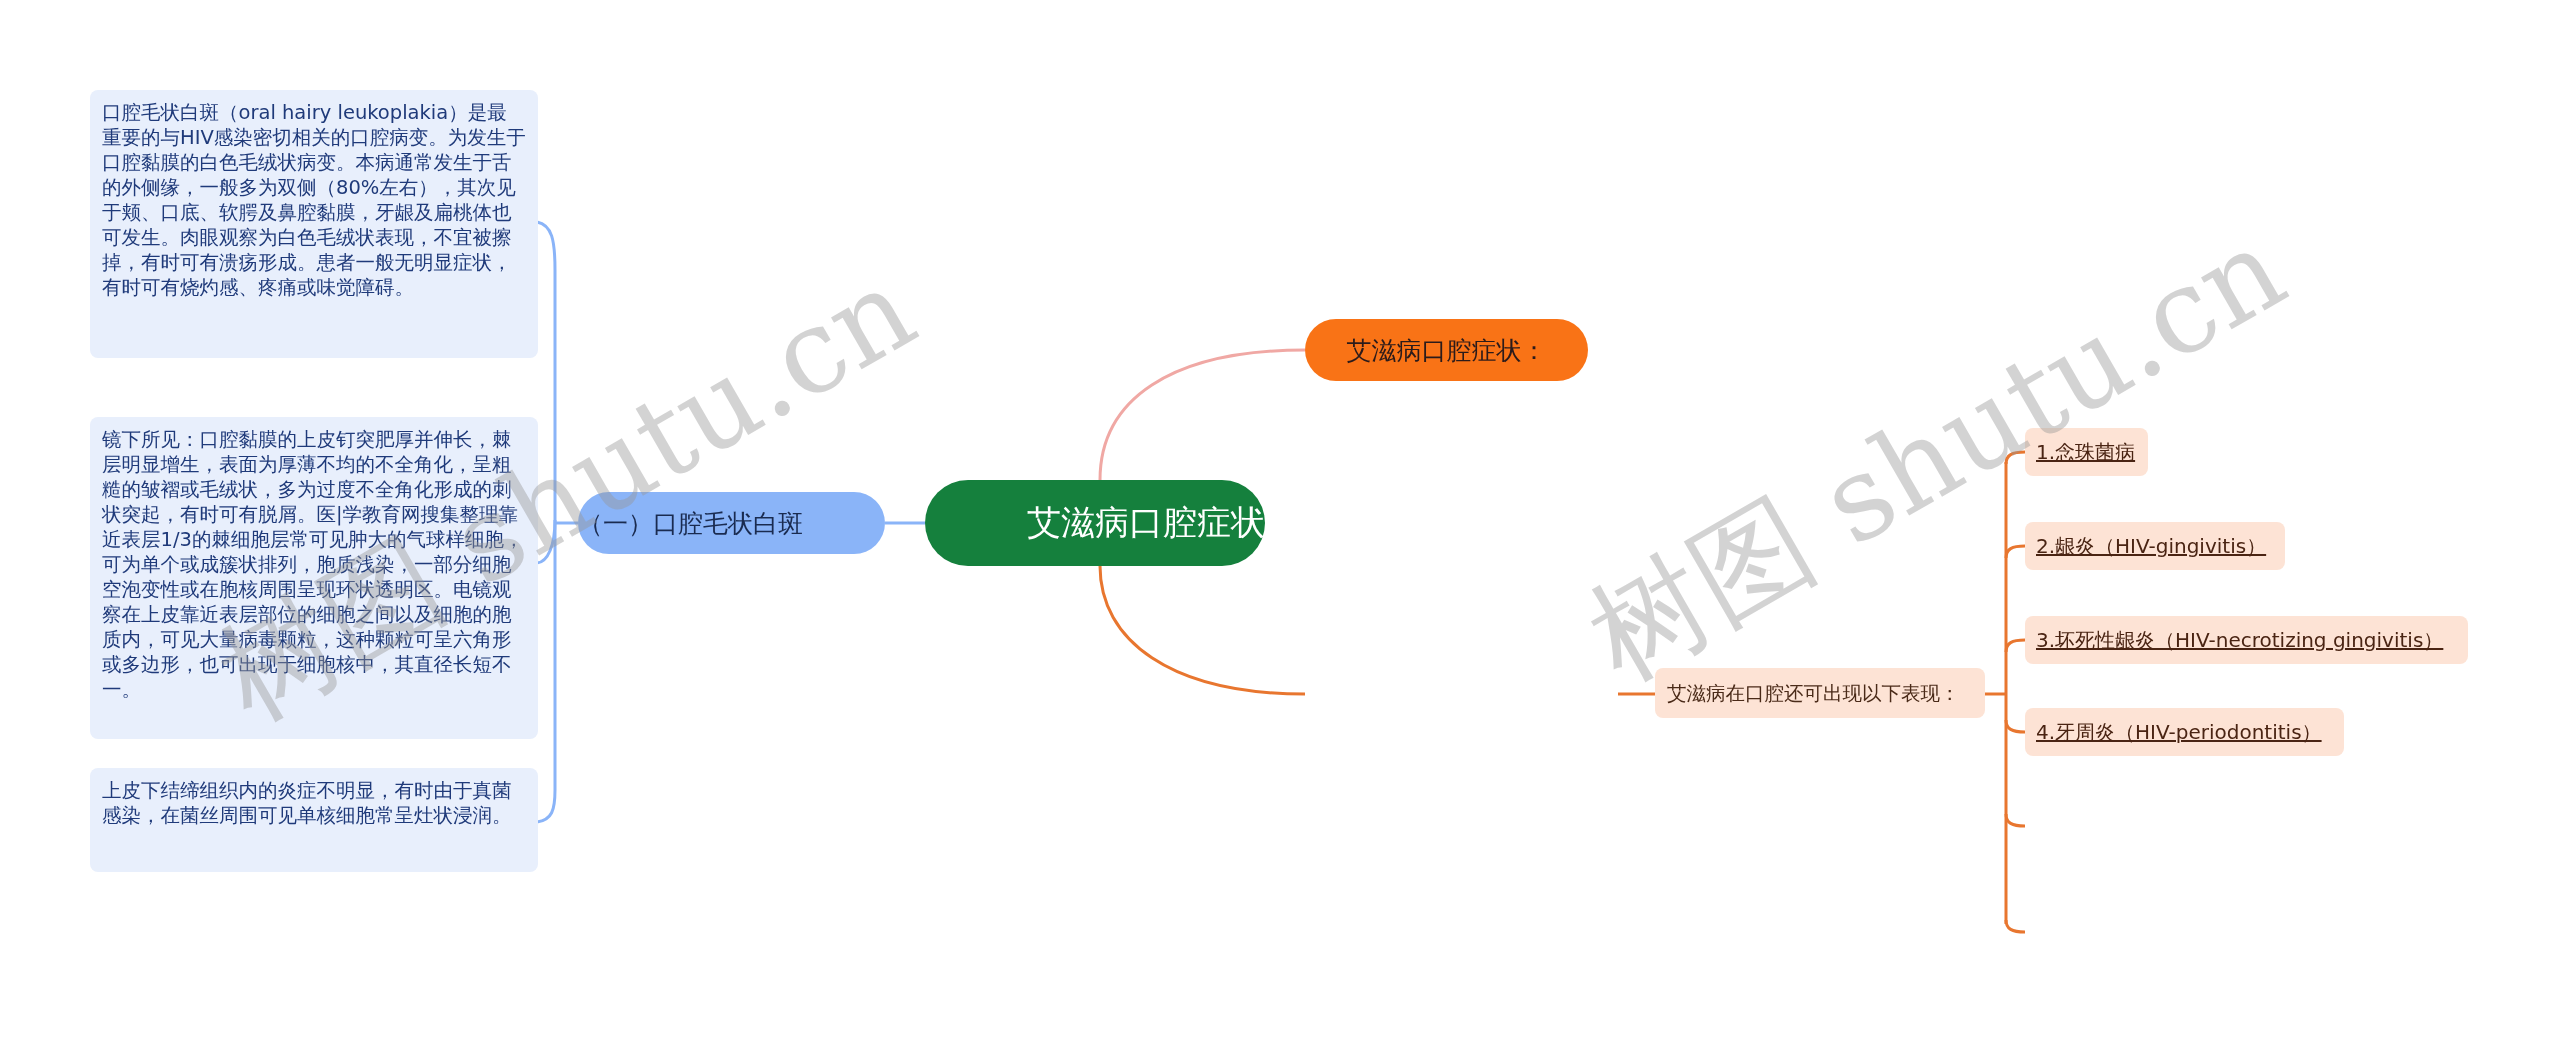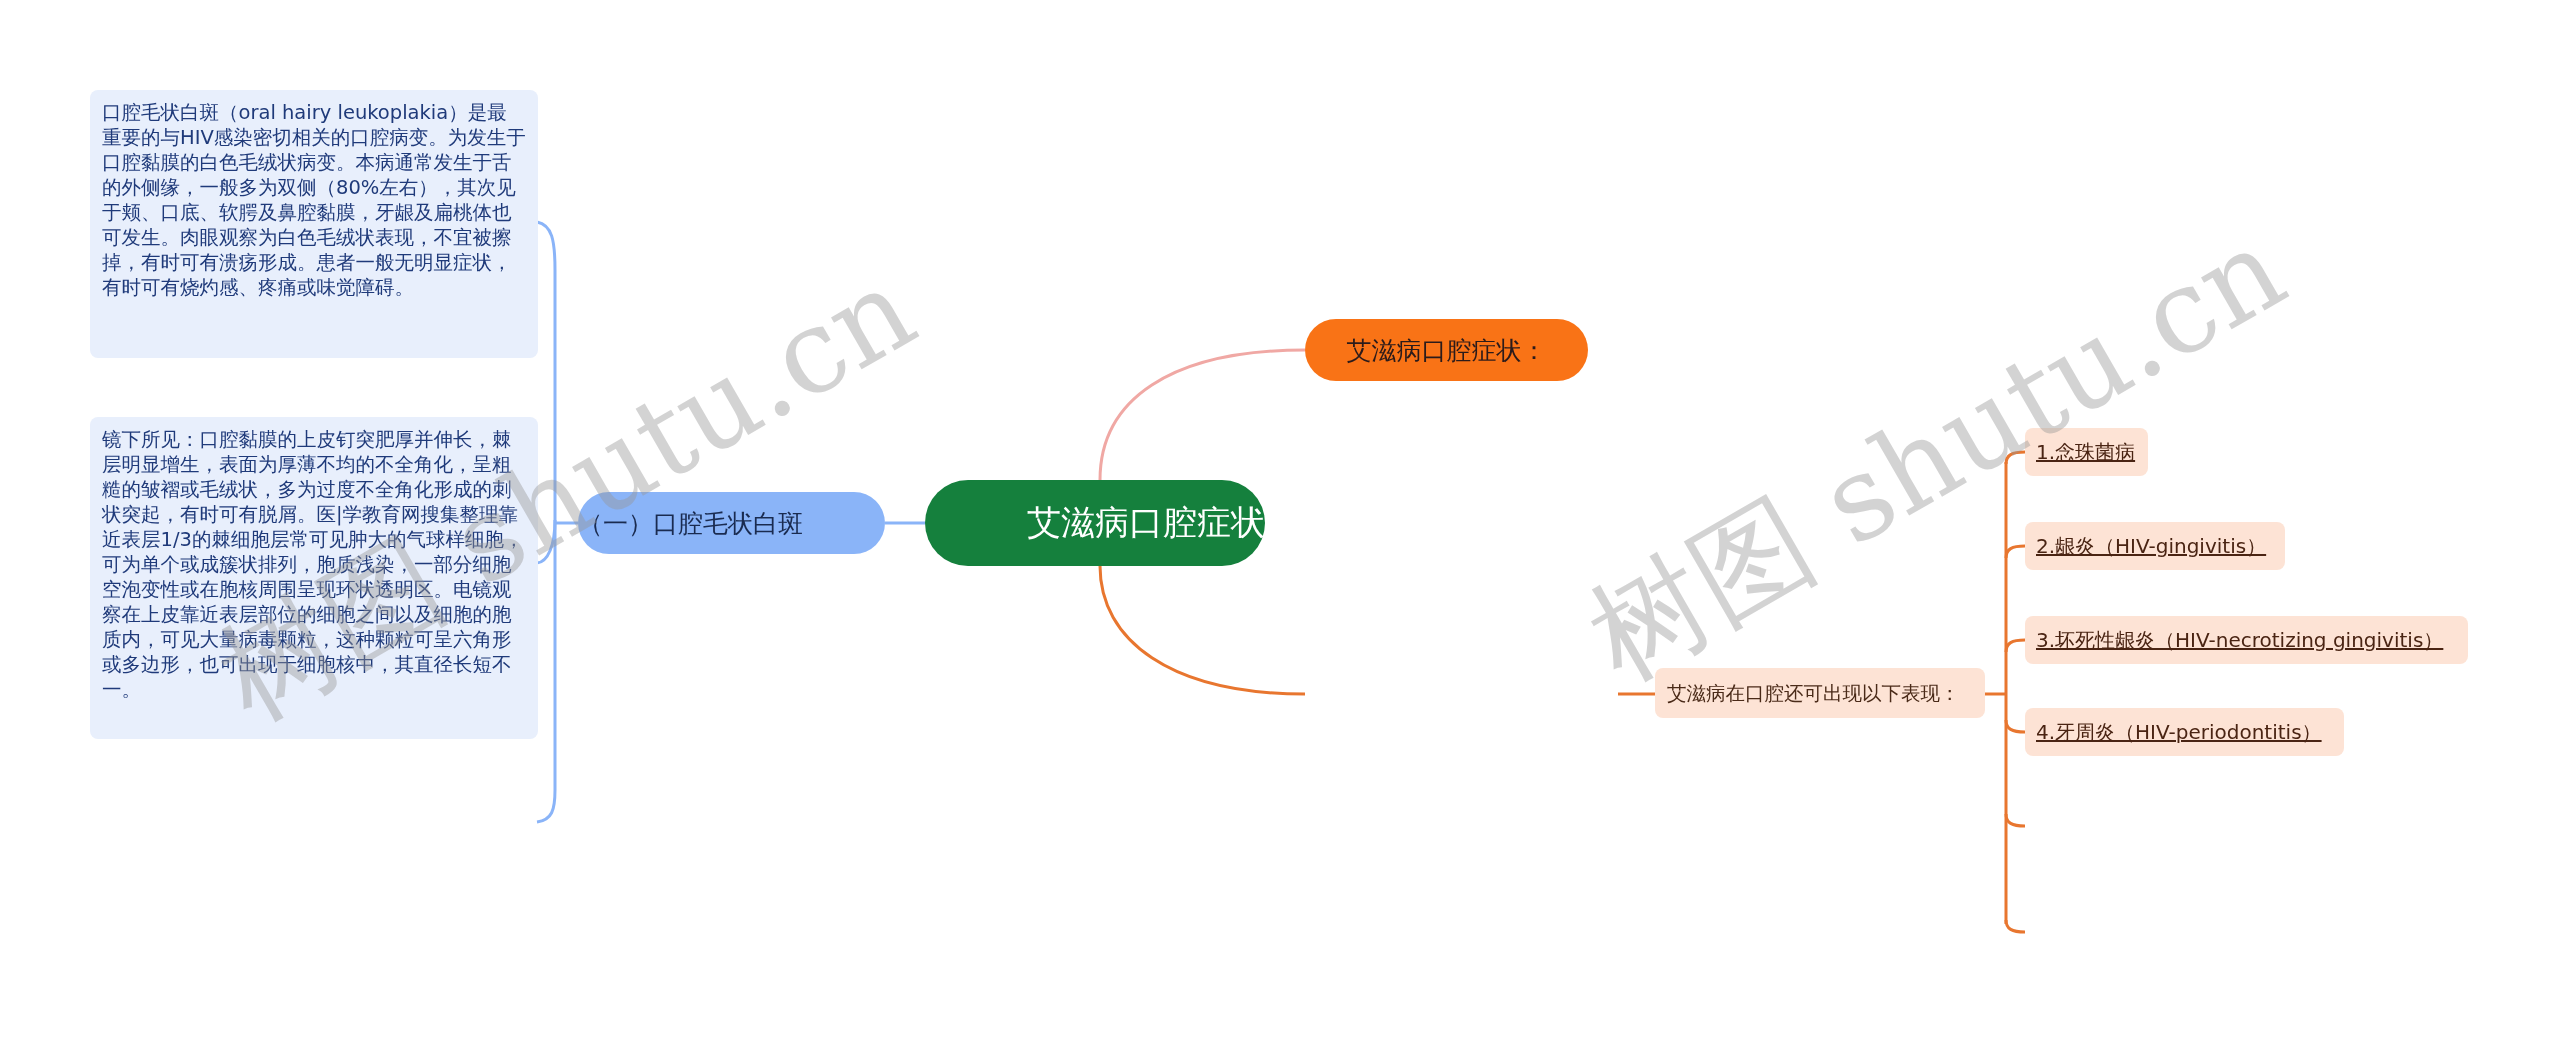--- a/index.html
+++ b/index.html
@@ -161,20 +161,23 @@
     <path d="M2006 814 C 2006 823, 2012 826, 2025 826" stroke="#e8762f" stroke-width="3" fill="none"></path>
     <path d="M2006 920 C 2006 929, 2012 932, 2025 932" stroke="#e8762f" stroke-width="3" fill="none"></path>
   </svg>
 
   <div class="node detail detail-1">
     <span>口腔毛状白斑（oral hairy leukoplakia）是最重要的与HIV感染密切相关的口腔病变。为发生于口腔黏膜的白色毛绒状病变。本病通常发生于舌的外侧缘，一般多为双侧（80%左右），其次见于颊、口底、软腭及鼻腔黏膜，牙龈及扁桃体也可发生。肉眼观察为白色毛绒状表现，不宜被擦掉，有时可有溃疡形成。患者一般无明显症状，有时可有烧灼感、疼痛或味觉障碍。</span>
   </div>
   <div class="node detail detail-2">
     <span>镜下所见：口腔黏膜的上皮钉突肥厚并伸长，棘层明显增生，表面为厚薄不均的不全角化，呈粗糙的皱褶或毛绒状，多为过度不全角化形成的刺状突起，有时可有脱屑。医|学教育网搜集整理靠近表层1/3的棘细胞层常可见肿大的气球样细胞，可为单个或成簇状排列，胞质浅染，一部分细胞空泡变性或在胞核周围呈现环状透明区。电镜观察在上皮靠近表层部位的细胞之间以及细胞的胞质内，可见大量病毒颗粒，这种颗粒可呈六角形或多边形，也可出现于细胞核中，其直径长短不一。</span>
   </div>
+  <div class="node detail detail-3">
+    <span>上皮下结缔组织内的炎症不明显，有时由于真菌感染，在菌丝周围可见单核细胞常呈灶状浸润。</span>
+  </div>
 
   <div class="node branch-left">
     <span>（一）口腔毛状白斑</span>
   </div>
 
   <div class="node root">
     <span>艾滋病口腔症状</span>
   </div>
 
   <div class="node branch-top">

